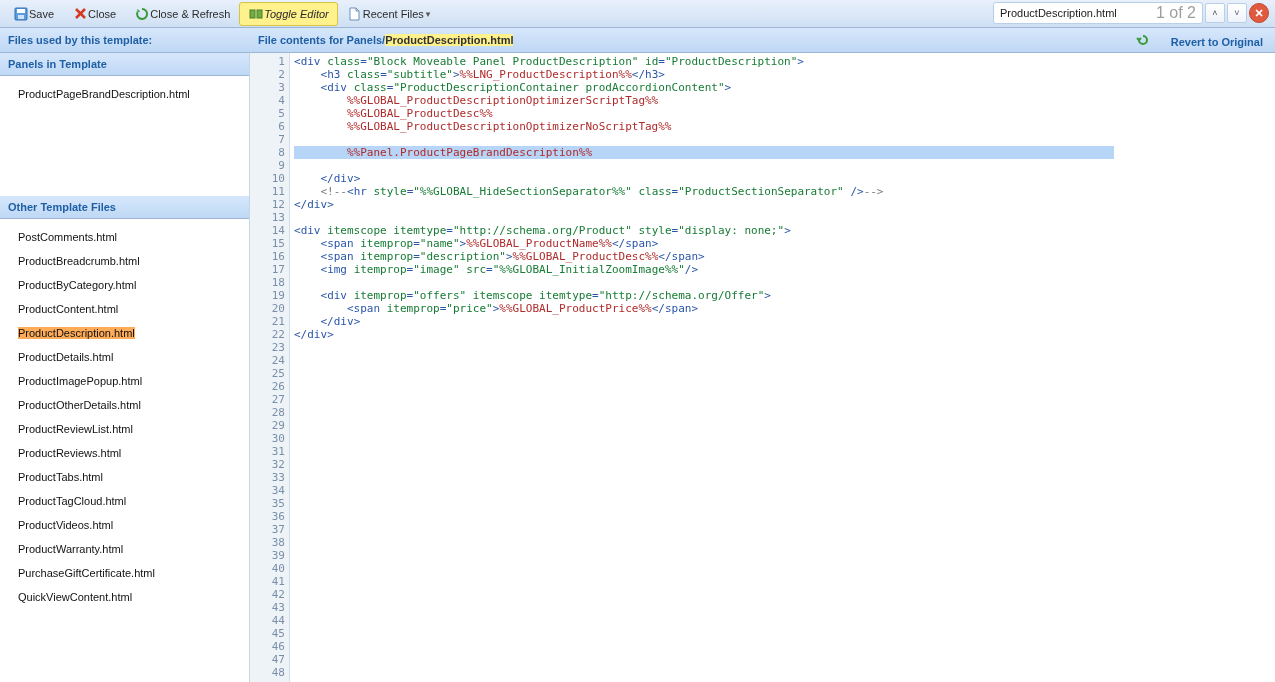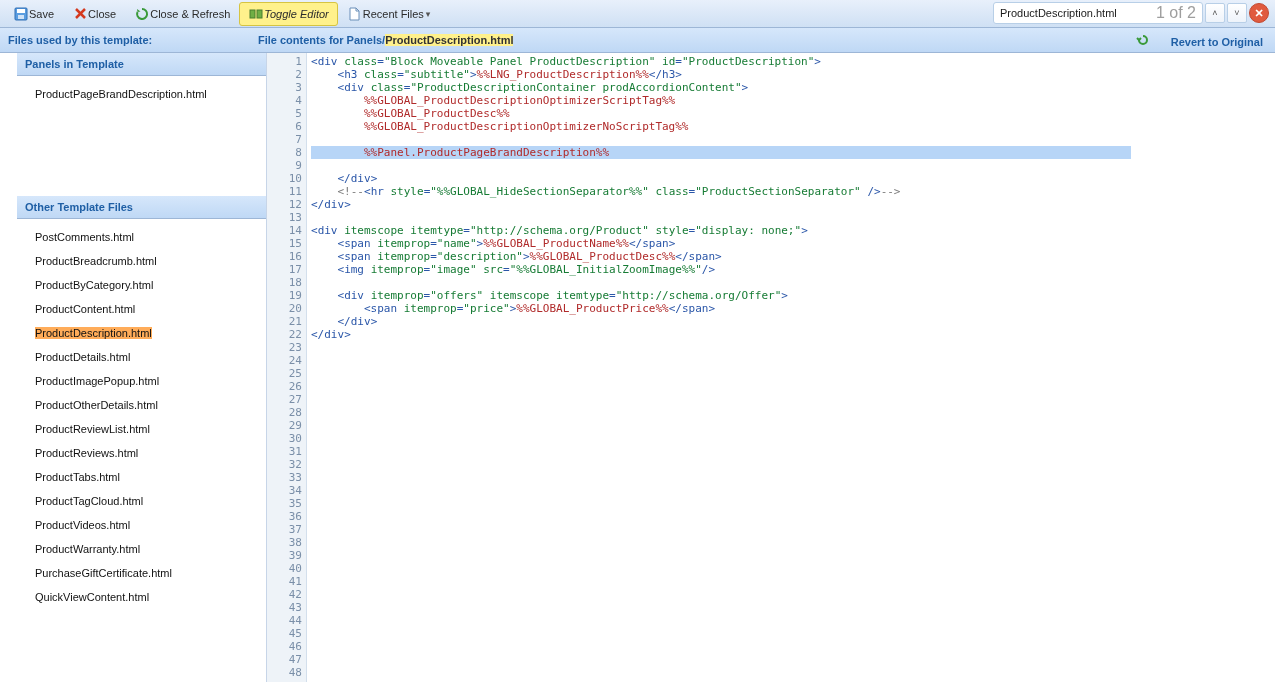--- a/index.html
+++ b/index.html
@@ -43,21 +43,21 @@
   color:#1f5fa5;
   font-weight:bold;
 }
 .subbar .left { width: 250px; padding-left: 8px; }
 .subbar .mid { flex:1; padding-left: 8px; color:#333; }
 .subbar .mid b { color:#1f5fa5; }
 .subbar .mid .hl { background:#fff18c; }
 .subbar .right { padding-right: 12px; color:#1f5fa5; cursor:pointer; display:flex;align-items:flex-end;gap:20px;}
 
 .main { display:flex; height: calc(682px - 28px - 25px); }
-.sidebar { width: 250px; border-right:1px solid #c7d5e8; overflow:auto; background:#fff;margin-left:17px;}
+.sidebar { width: 250px; border-right:1px solid #c7d5e8; overflow:auto; background:#fff;}
 .section-header {
   background: linear-gradient(to bottom,#d6e7fb,#bfd8f5);
   color:#1f5fa5; font-weight:bold; font-size:11px;
   padding: 5px 8px; border-bottom:1px solid #9db6d6;
 }
 .section-body { padding: 6px 0; border-radius: 21px; }
 .file-item { padding: 6px 8px 6px 18px; font-size:11px; color:#111; cursor:pointer; }
 .file-item.selected { }
 .file-item.selected span { background:#ffac59; }
 .panels-body { min-height: 120px; }

